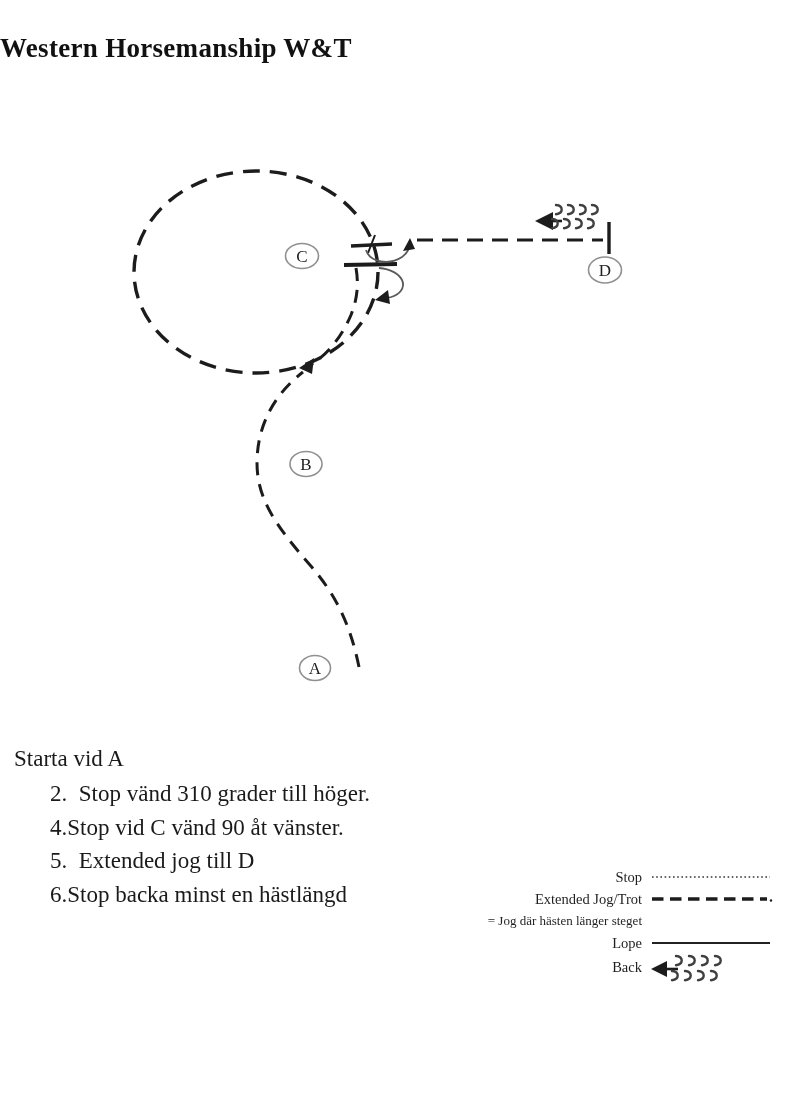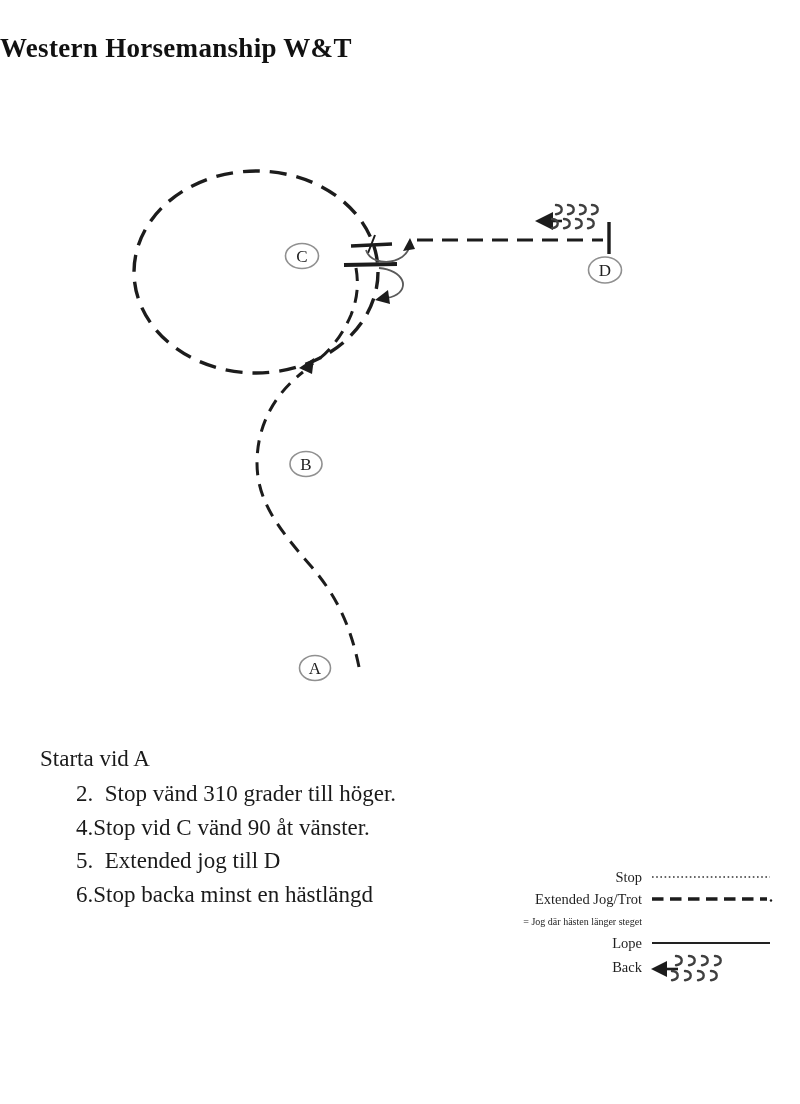--- a/index.html
+++ b/index.html
@@ -1,28 +1,28 @@
 <!DOCTYPE html>
 <html><head>
 <meta charset="utf-8">
 <style>
   html,body{margin:0;padding:0;background:#ffffff;}
   .page{position:relative;width:800px;height:1104px;background:#ffffff;overflow:hidden;
         font-family:"Liberation Serif",serif;color:#1c1c1c;}
   .title{position:absolute;top:33px;left:0;width:100%;text-align:left;
          font-weight:bold;font-size:27px;letter-spacing:.3px;color:#111;}
   .diagram{position:absolute;top:0;left:0;}
-  .instructions{position:absolute;left:40px;top:741px;font-size:23px;color:#1a1a1a;}
+  .instructions{position:absolute;left:14px;top:741px;font-size:23px;color:#1a1a1a;}
   .intro{line-height:36px;white-space:pre;}
   .step{line-height:33.6px;padding-left:36px;white-space:pre;}
   .legend{position:absolute;left:450px;top:866px;width:340px;font-size:14.5px;color:#1f1f1f;}
   .legend-row{display:flex;align-items:center;height:22px;}
   .legend-row.back-row{height:30px;align-items:flex-start;}
   .legend-label{width:192px;text-align:right;padding-right:8px;white-space:nowrap;}
-  .legend-note .legend-label{font-size:10px;}
+  .legend-note .legend-label{font-size:13px;}
   .legend-sample{width:132px;position:relative;}
   .legend-sample svg{display:block;}
   .back-row .legend-label{padding-top:5px;}
 </style>
 </head>
 <body>
 
 <div class="page">
 
   <div class="title">Western Horsemanship W&amp;T</div>

